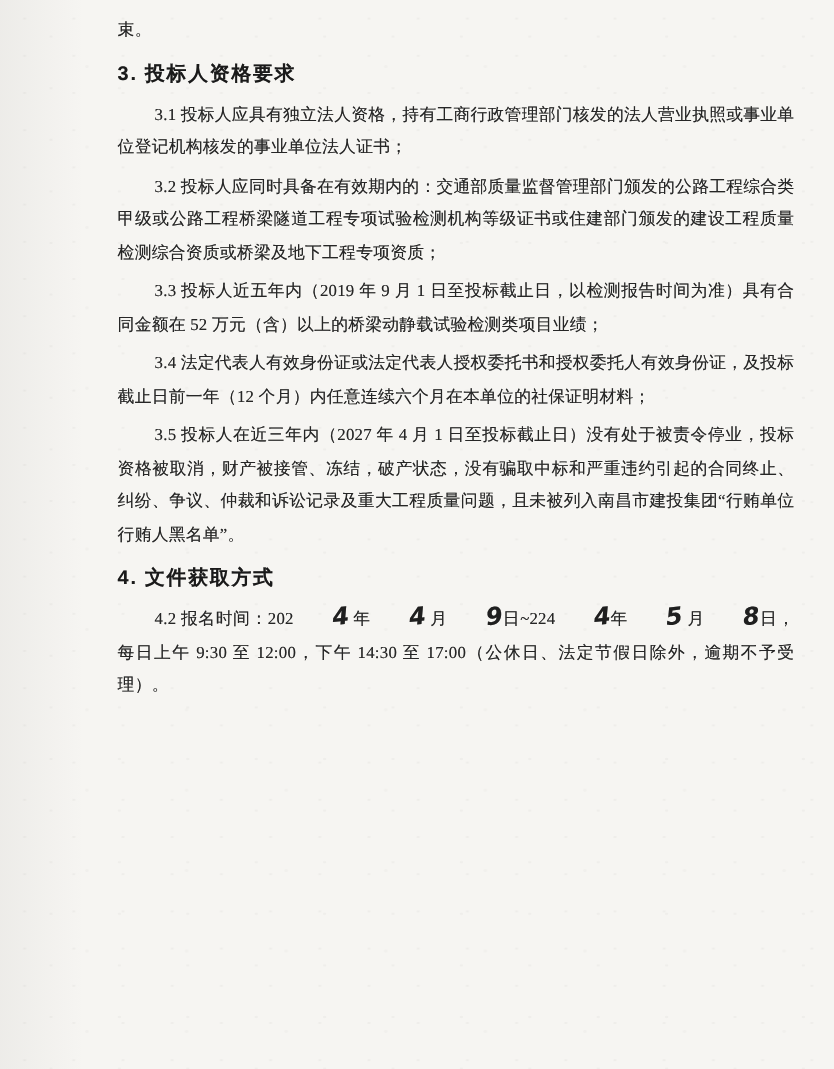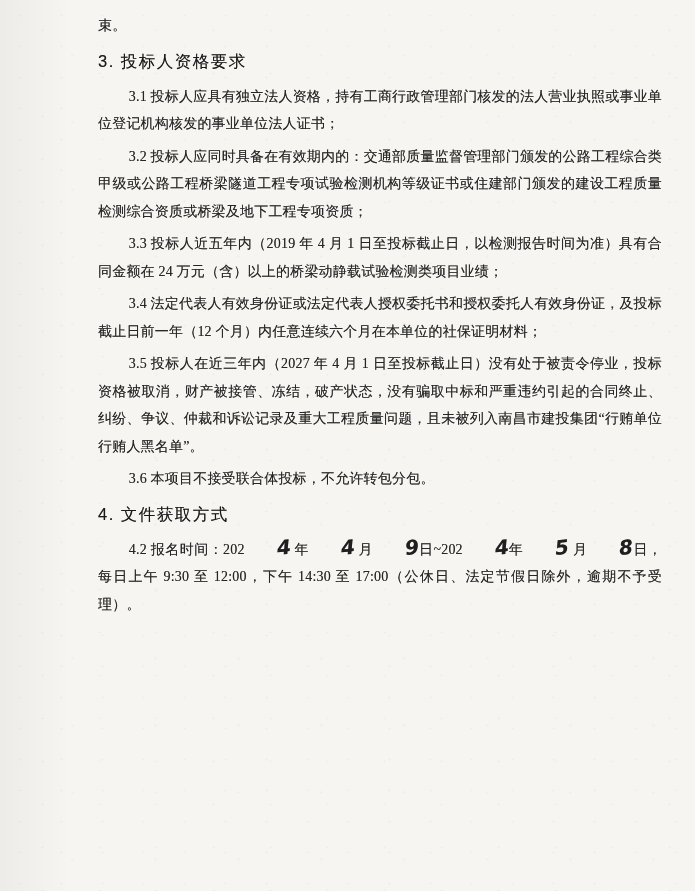--- a/index.html
+++ b/index.html
@@ -31,21 +31,21 @@
     line-height: 27.5px;
     letter-spacing: 0.2px;
     text-align: justify;
     text-shadow: 0 0 0.5px rgba(40,40,40,0.55);
   }
   p.indent { text-indent: 2.2em; }
   h3.sec {
     margin: 11px 0 10px;
     font-family: "Liberation Sans", "DejaVu Sans", sans-serif;
     font-size: 16.5px;
-    font-weight: normal;
+    font-weight: bold;
     letter-spacing: 1.5px;
     color: #1a1a1a;
     text-shadow: 0 0 0.5px rgba(20,20,20,0.5);
   }
   .hand {
     display: inline-block;
     font-family: "DejaVu Sans", sans-serif;
     font-style: italic;
     font-weight: 600;
     font-size: 20px;
@@ -61,24 +61,23 @@
 
 <div class="page">
 
   <p class="body">束。</p>
 
 
   <h3 class="sec">3. 投标人资格要求</h3>
 
   <p class="body indent">3.1 投标人应具有独立法人资格，持有工商行政管理部门核发的法人营业执照或事业单位登记机构核发的事业单位法人证书；</p>
   <p class="body indent">3.2 投标人应同时具备在有效期内的：交通部质量监督管理部门颁发的公路工程综合类甲级或公路工程桥梁隧道工程专项试验检测机构等级证书或住建部门颁发的建设工程质量检测综合资质或桥梁及地下工程专项资质；</p>
-  <p class="body indent">3.3 投标人近五年内（2019 年 4 月 1 日至投标截止日，以检测报告时间为准）具有合同金额在 24 万元（含）以上的桥梁动静载试验检测类项目业绩；</p>
+  <p class="body indent">3.3 投标人近五年内（2019 年 9 月 1 日至投标截止日，以检测报告时间为准）具有合同金额在 52 万元（含）以上的桥梁动静载试验检测类项目业绩；</p>
   <p class="body indent">3.4 法定代表人有效身份证或法定代表人授权委托书和授权委托人有效身份证，及投标截止日前一年（12 个月）内任意连续六个月在本单位的社保证明材料；</p>
   <p class="body indent">3.5 投标人在近三年内（2027 年 4 月 1 日至投标截止日）没有处于被责令停业，投标资格被取消，财产被接管、冻结，破产状态，没有骗取中标和严重违约引起的合同终止、纠纷、争议、仲裁和诉讼记录及重大工程质量问题，且未被列入南昌市建投集团“行贿单位行贿人黑名单”。</p>
-  <p class="body indent">3.6 本项目不接受联合体投标，不允许转包分包。</p>
 
   <h3 class="sec">4. 文件获取方式</h3>
 
 
-  <p class="body indent"><span>4.2 报名时间：202</span><span class="hand">4</span><span> 年</span><span class="hand">4</span><span> 月</span><span class="hand">9</span><span>日~202</span><span class="hand">4</span><span>年</span><span class="hand">5</span><span> 月</span><span class="hand">8</span><span>日，每日上午 9:30 至 12:00，下午 14:30 至 17:00（公休日、法定节假日除外，逾期不予受理）。</span></p>
+  <p class="body indent"><span>4.2 报名时间：202</span><span class="hand">4</span><span> 年</span><span class="hand">4</span><span> 月</span><span class="hand">9</span><span>日~224</span><span class="hand">4</span><span>年</span><span class="hand">5</span><span> 月</span><span class="hand">8</span><span>日，每日上午 9:30 至 12:00，下午 14:30 至 17:00（公休日、法定节假日除外，逾期不予受理）。</span></p>
 
 
 </div>
 
 </body></html>

